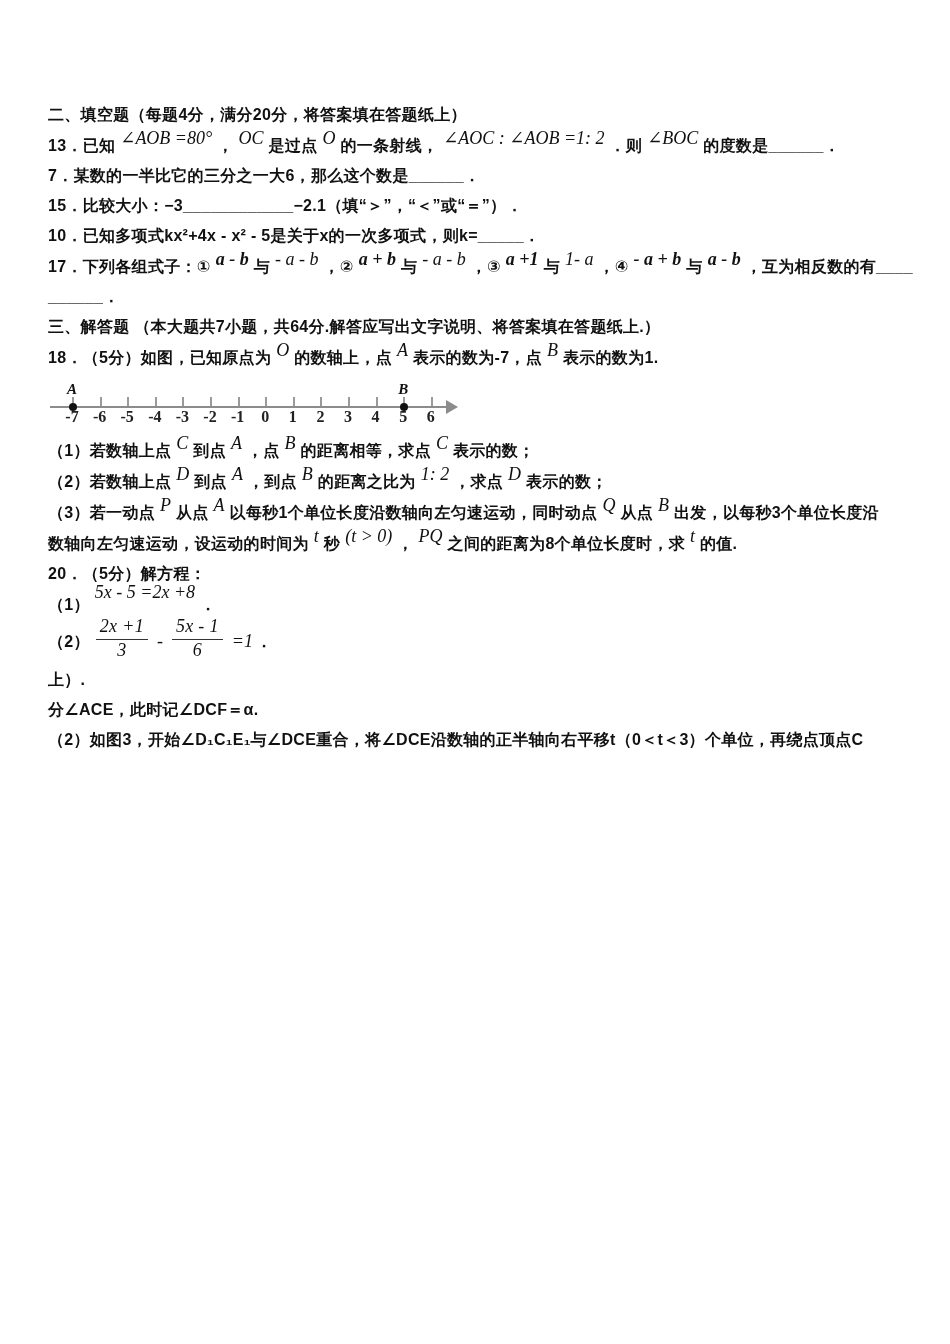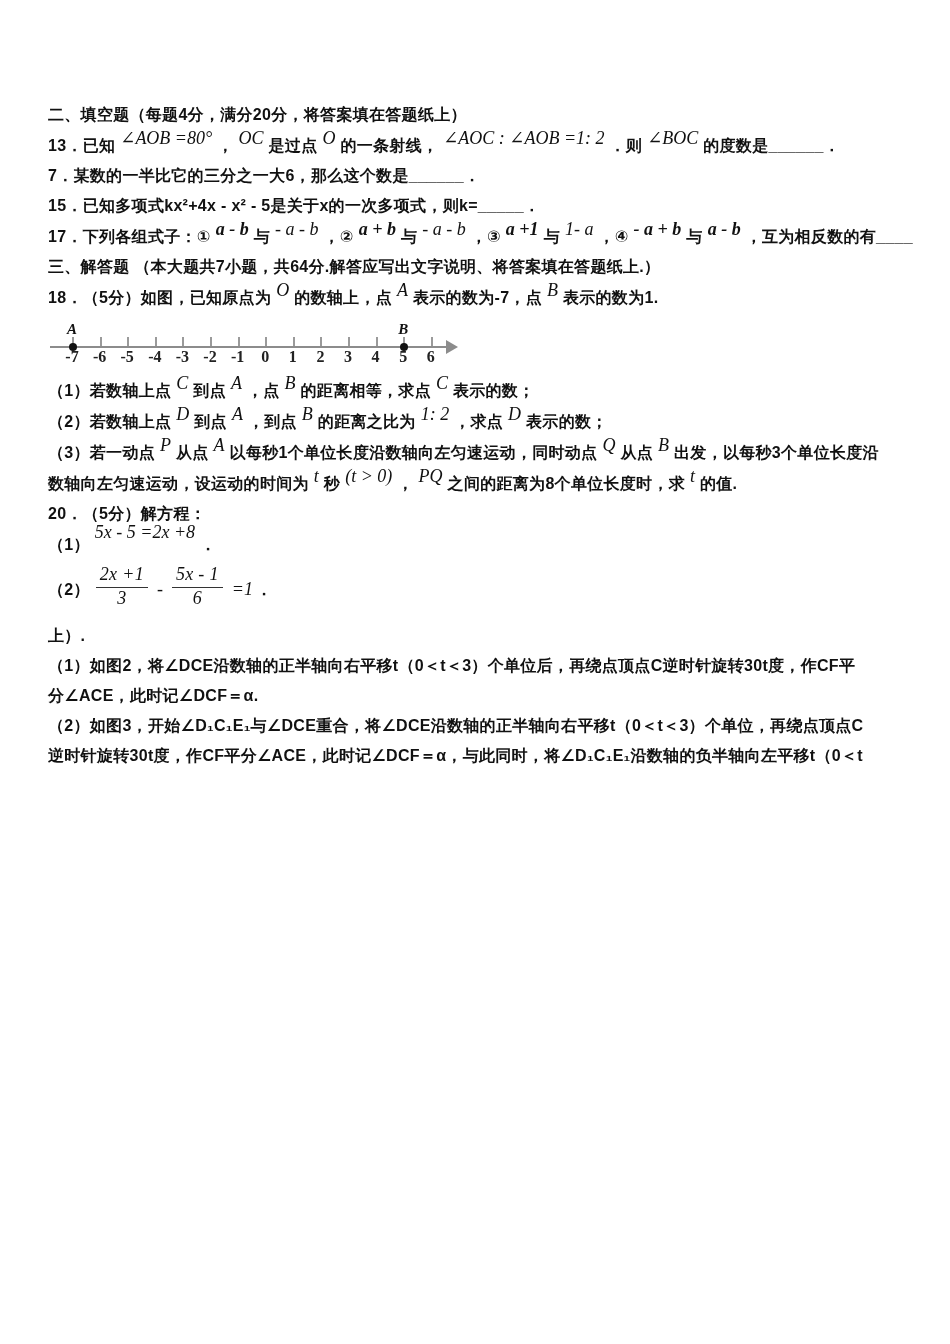--- a/index.html
+++ b/index.html
@@ -34,21 +34,21 @@
   .mathb{font-weight:bold;}
   .frac{
     display:inline-block;
     vertical-align:middle;
     text-align:center;
     font-family:"Liberation Serif","DejaVu Serif",serif;
     font-style:italic;
     font-weight:normal;
     font-size:18px;
     line-height:1.2;
-    margin:8px 6px;
+    margin:0 6px;
     position:relative;
     top:-4px;
   }
   .frac .num{display:block;border-bottom:1.6px solid #333;padding:0 4px 1px;}
   .frac .den{display:block;}
 
   
   [data-name="q13"]{margin-top:10px;}
   [data-name="q14"]{margin-top:15px;}
   [data-name="q15"]{margin-top:4px;}
@@ -88,22 +88,24 @@
   .nl-point-label{position:absolute;top:1px;
     font-family:"Liberation Serif","DejaVu Serif",serif;font-style:italic;font-weight:bold;font-size:15px;color:#111;}
 </style>
 </head>
 <body>
 
 <div class="doc" data-name="document-body">
     <p class="line" data-name="section2-header"><span class="txt" data-name="text-run">二、填空题（每题4分，满分20分，将答案填在答题纸上）</span></p>
     <p class="line" data-name="q13"><span class="txt" data-name="text-run">13．已知</span><span class="math" data-name="math-run">∠AOB =80°</span><span class="txt" data-name="text-run">，</span><span class="math" data-name="math-run">OC</span><span class="txt" data-name="text-run">是过点</span><span class="math" data-name="math-run">O</span><span class="txt" data-name="text-run">的一条射线，</span><span class="math" data-name="math-run">∠AOC : ∠AOB =1: 2</span><span class="txt" data-name="text-run">．则</span><span class="math" data-name="math-run">∠BOC</span><span class="txt" data-name="text-run">的度数是______．</span></p>
     <p class="line" data-name="q14"><span class="txt" data-name="text-run">7．某数的一半比它的三分之一大6，那么这个数是______．</span></p>
-    <p class="line" data-name="q16"><span class="txt" data-name="text-run">15．已知多项式kx²+4x - x² - 5是关于x的一次多项式，则k=_____．</span></p>
+    <p class="line" data-name="q15"><span class="txt" data-name="text-run">15．比较大小：−3____________−2.1（填“＞”，“＜”或“＝”）．</span></p>
+    <p class="line" data-name="q16"><span class="txt" data-name="text-run">10．已知多项式kx²+4x - x² - 5是关于x的一次多项式，则k=_____．</span></p>
     <p class="line" data-name="q17"><span class="txt" data-name="text-run">17．下列各组式子：①</span><span class="math mathb" data-name="math-run">a - b</span><span class="txt" data-name="text-run">与</span><span class="math" data-name="math-run">- a - b</span><span class="txt" data-name="text-run">，②</span><span class="math mathb" data-name="math-run">a + b</span><span class="txt" data-name="text-run">与</span><span class="math" data-name="math-run">- a - b</span><span class="txt" data-name="text-run">，③</span><span class="math mathb" data-name="math-run">a +1</span><span class="txt" data-name="text-run">与</span><span class="math" data-name="math-run">1- a</span><span class="txt" data-name="text-run">，④</span><span class="math mathb" data-name="math-run">- a + b</span><span class="txt" data-name="text-run">与</span><span class="math mathb" data-name="math-run">a - b</span><span class="txt" data-name="text-run">，互为相反数的有____</span></p>
+    <p class="line" data-name="q17-cont"><span class="txt" data-name="text-run">______．</span></p>
     <p class="line" data-name="section3-header"><span class="txt" data-name="text-run">三、解答题 （本大题共7小题，共64分.解答应写出文字说明、将答案填在答题纸上.）</span></p>
     <p class="line" data-name="q18"><span class="txt" data-name="text-run">18．（5分）如图，已知原点为</span><span class="math" data-name="math-run">O</span><span class="txt" data-name="text-run">的数轴上，点</span><span class="math" data-name="math-run">A</span><span class="txt" data-name="text-run">表示的数为-7，点</span><span class="math" data-name="math-run">B</span><span class="txt" data-name="text-run">表示的数为1.</span></p>
     <div class="numberline" data-name="numberline-figure">
       <div class="nl-line" data-name="numberline-axis"></div>
       <div class="nl-arrow" data-name="numberline-arrow-icon"></div>
       <div class="nl-tick" data-name="numberline-tick" style="left: 22px;"></div>
       <div class="nl-label" data-name="numberline-tick-label" style="left: 10px;">-7</div>
       <div class="nl-tick" data-name="numberline-tick" style="left: 49.6px;"></div>
       <div class="nl-label" data-name="numberline-tick-label" style="left: 37.6px;">-6</div>
       <div class="nl-tick" data-name="numberline-tick" style="left: 77.2px;"></div>
@@ -136,17 +138,15 @@
       <div class="nl-point-label" data-name="numberline-point-b-label" style="left: 348.2px;">B</div>
     </div>
     <p class="line" data-name="q18-part1"><span class="txt" data-name="text-run">（1）若数轴上点</span><span class="math" data-name="math-run">C</span><span class="txt" data-name="text-run">到点</span><span class="math" data-name="math-run">A</span><span class="txt" data-name="text-run">，点</span><span class="math" data-name="math-run">B</span><span class="txt" data-name="text-run">的距离相等，求点</span><span class="math" data-name="math-run">C</span><span class="txt" data-name="text-run">表示的数；</span></p>
     <p class="line" data-name="q18-part2"><span class="txt" data-name="text-run">（2）若数轴上点</span><span class="math" data-name="math-run">D</span><span class="txt" data-name="text-run">到点</span><span class="math" data-name="math-run">A</span><span class="txt" data-name="text-run">，到点</span><span class="math" data-name="math-run">B</span><span class="txt" data-name="text-run">的距离之比为</span><span class="math" data-name="math-run">1: 2</span><span class="txt" data-name="text-run">，求点</span><span class="math" data-name="math-run">D</span><span class="txt" data-name="text-run">表示的数；</span></p>
     <p class="line" data-name="q18-part3a"><span class="txt" data-name="text-run">（3）若一动点</span><span class="math" data-name="math-run">P</span><span class="txt" data-name="text-run">从点</span><span class="math" data-name="math-run">A</span><span class="txt" data-name="text-run">以每秒1个单位长度沿数轴向左匀速运动，同时动点</span><span class="math" data-name="math-run">Q</span><span class="txt" data-name="text-run">从点</span><span class="math" data-name="math-run">B</span><span class="txt" data-name="text-run">出发，以每秒3个单位长度沿</span></p>
     <p class="line" data-name="q18-part3b"><span class="txt" data-name="text-run">数轴向左匀速运动，设运动的时间为</span><span class="math" data-name="math-run">t</span><span class="txt" data-name="text-run">秒</span><span class="math" data-name="math-run">(t &gt; 0)</span><span class="txt" data-name="text-run">，</span><span class="math" data-name="math-run">PQ</span><span class="txt" data-name="text-run">之间的距离为8个单位长度时，求</span><span class="math" data-name="math-run">t</span><span class="txt" data-name="text-run">的值.</span></p>
     <p class="line" data-name="q19"><span class="txt" data-name="text-run">20．（5分）解方程：</span></p>
     <p class="line" data-name="q19-eq1"><span class="txt" data-name="text-run">（1）</span><span class="math" data-name="math-run">5x - 5 =2x +8</span><span class="txt" data-name="text-run">．</span></p>
     <p class="line" data-name="q19-eq2"><span class="txt" data-name="text-run">（2）</span><span class="frac" data-name="fraction"><span class="num" data-name="fraction-numerator">2x +1</span><span class="den" data-name="fraction-denominator">3</span></span><span class="math" data-name="math-run">-</span><span class="frac" data-name="fraction"><span class="num" data-name="fraction-numerator">5x - 1</span><span class="den" data-name="fraction-denominator">6</span></span><span class="math" data-name="math-run">=1</span><span class="txt" data-name="text-run">．</span></p>
     <p class="line" data-name="q20-cont"><span class="txt" data-name="text-run">上）.</span></p>
-    <p class="line" data-name="q20-1a"><span class="txt" data-name="text-run">（1）如图2，将∠DCE沿数轴的正半轴向右平移t（0＜t＜3）个单位后，再绕点顶点C逆时针旋转30t度，作CF平</span></p>
     <p class="line" data-name="q20-1b"><span class="txt" data-name="text-run">分∠ACE，此时记∠DCF＝α.</span></p>
     <p class="line" data-name="q20-2a"><span class="txt" data-name="text-run">（2）如图3，开始∠D₁C₁E₁与∠DCE重合，将∠DCE沿数轴的正半轴向右平移t（0＜t＜3）个单位，再绕点顶点C</span></p>
-    <p class="line" data-name="q20-2b"><span class="txt" data-name="text-run">逆时针旋转30t度，作CF平分∠ACE，此时记∠DCF＝α，与此同时，将∠D₁C₁E₁沿数轴的负半轴向左平移t（0＜t</span></p>
   </div>
 
 </body></html>

